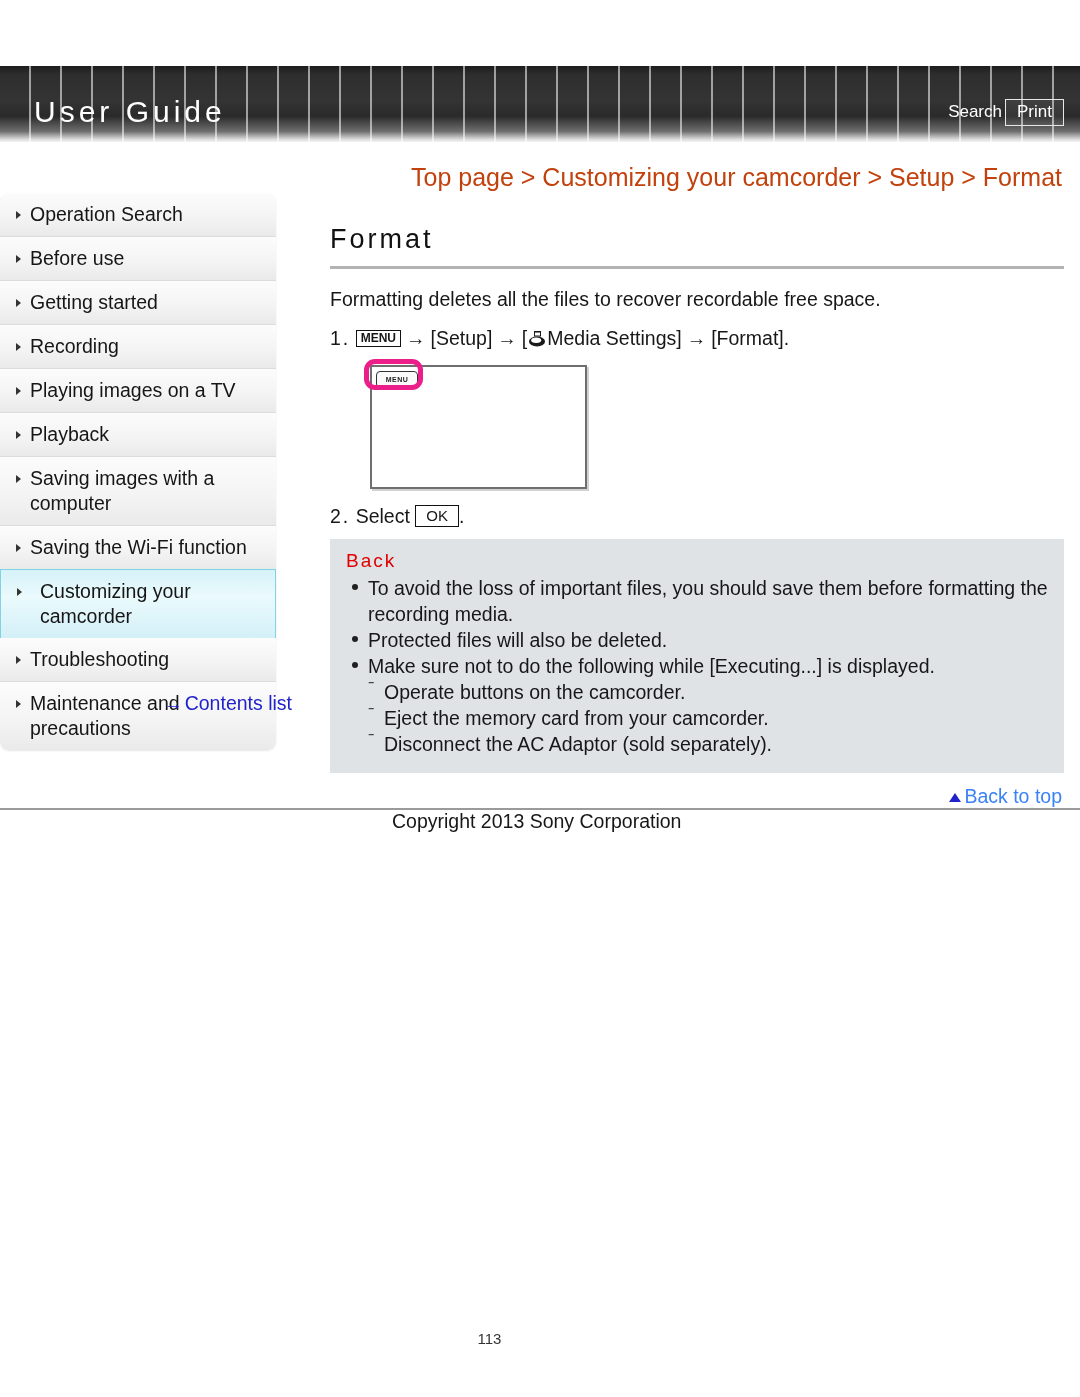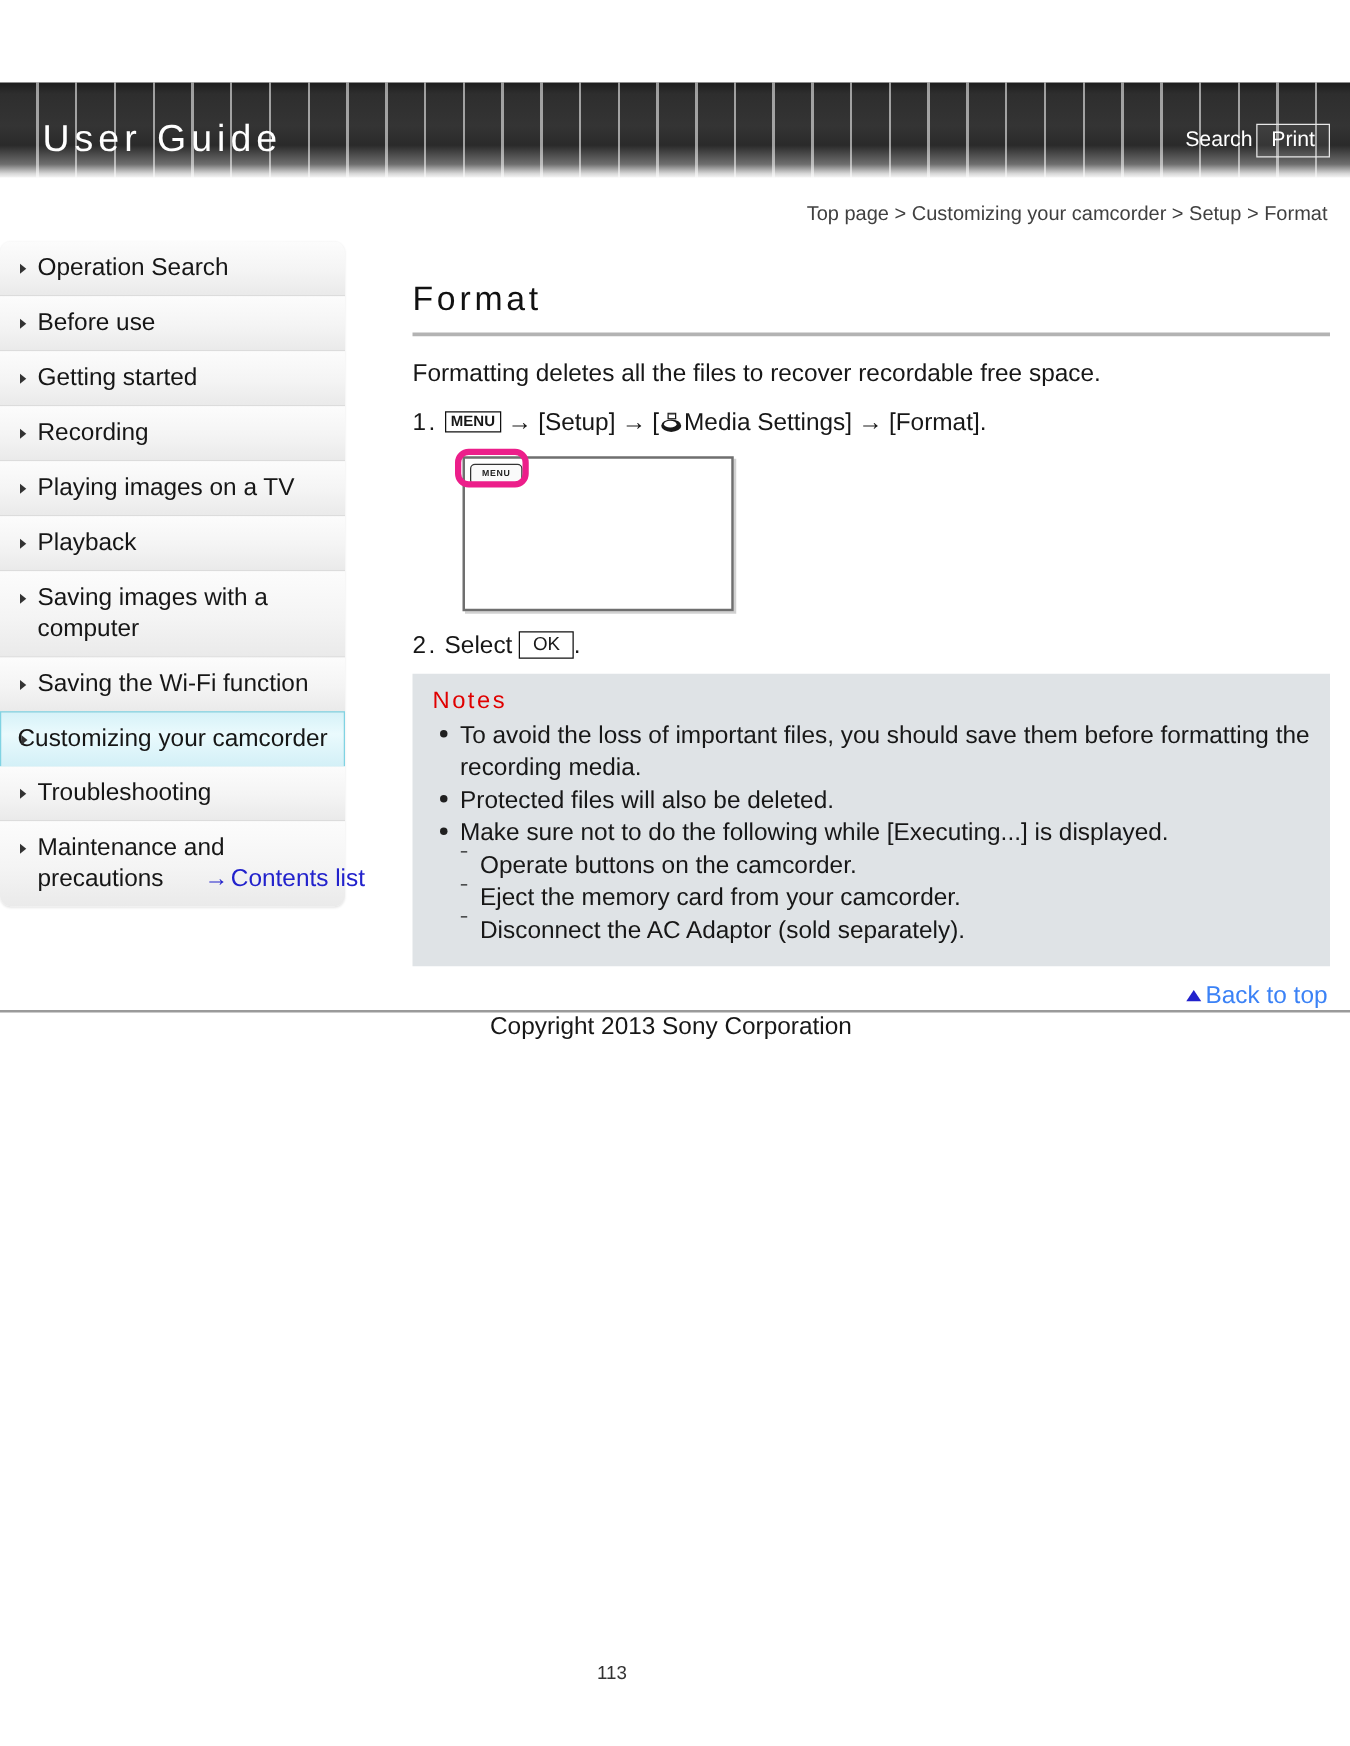--- a/index.html
+++ b/index.html
@@ -66,22 +66,22 @@
     padding: 2px 11px 3px 11px;
     background: rgba(255,255,255,0.06);
     white-space: nowrap;
   }
 
   
   .breadcrumb {
     position: absolute;
     right: 18px;
     top: 163px;
-    font-size: 16px;
-    color: #404040;
+    font-size: 25px;
+    color: #c2410c;
     white-space: nowrap;
   }
 
   
   .sidebar {
     position: absolute;
     left: 0;
     top: 193px;
     width: 276px;
     border-radius: 9px 9px 9px 9px;
@@ -107,21 +107,21 @@
     border-left: 5px solid #333;
     border-top: 4px solid transparent;
     border-bottom: 4px solid transparent;
   }
   .nav-item.selected {
     background: linear-gradient(to bottom, #d6f2f8 0%, #eafafd 40%, #d3f0f7 100%);
     border: 1px solid #7fd3e3;
     border-left: 1px solid #7fd3e3;
     border-right: 1px solid #7fd3e3;
     margin: -1px 0;
-    padding-left: 13px;
+    padding-left: 39px;
   }
   .contents-list {
     position: absolute;
     left: 16px;
     top: 692px;
     width: 276px;
     text-align: right;
     font-size: 19.5px;
     color: #2222cc;
     white-space: nowrap;
@@ -412,21 +412,21 @@
     <div class="screen-menu-highlight"></div>
   </div>
 
   <div class="step">
     <span class="num">2.</span>
     <span>Select</span>
     <span class="btn-ok">OK</span><span>.</span>
   </div>
 
   <div class="notes">
-    <div class="notes-title">Notes</div>
+    <div class="notes-title">Back</div>
     <ul>
       <li>
         <span class="dot"></span>
         <span>To avoid the loss of important files, you should save them before formatting the recording media.</span>
       </li>
       <li>
         <span class="dot"></span>
         <span>Protected files will also be deleted.</span>
       </li>
       <li>

